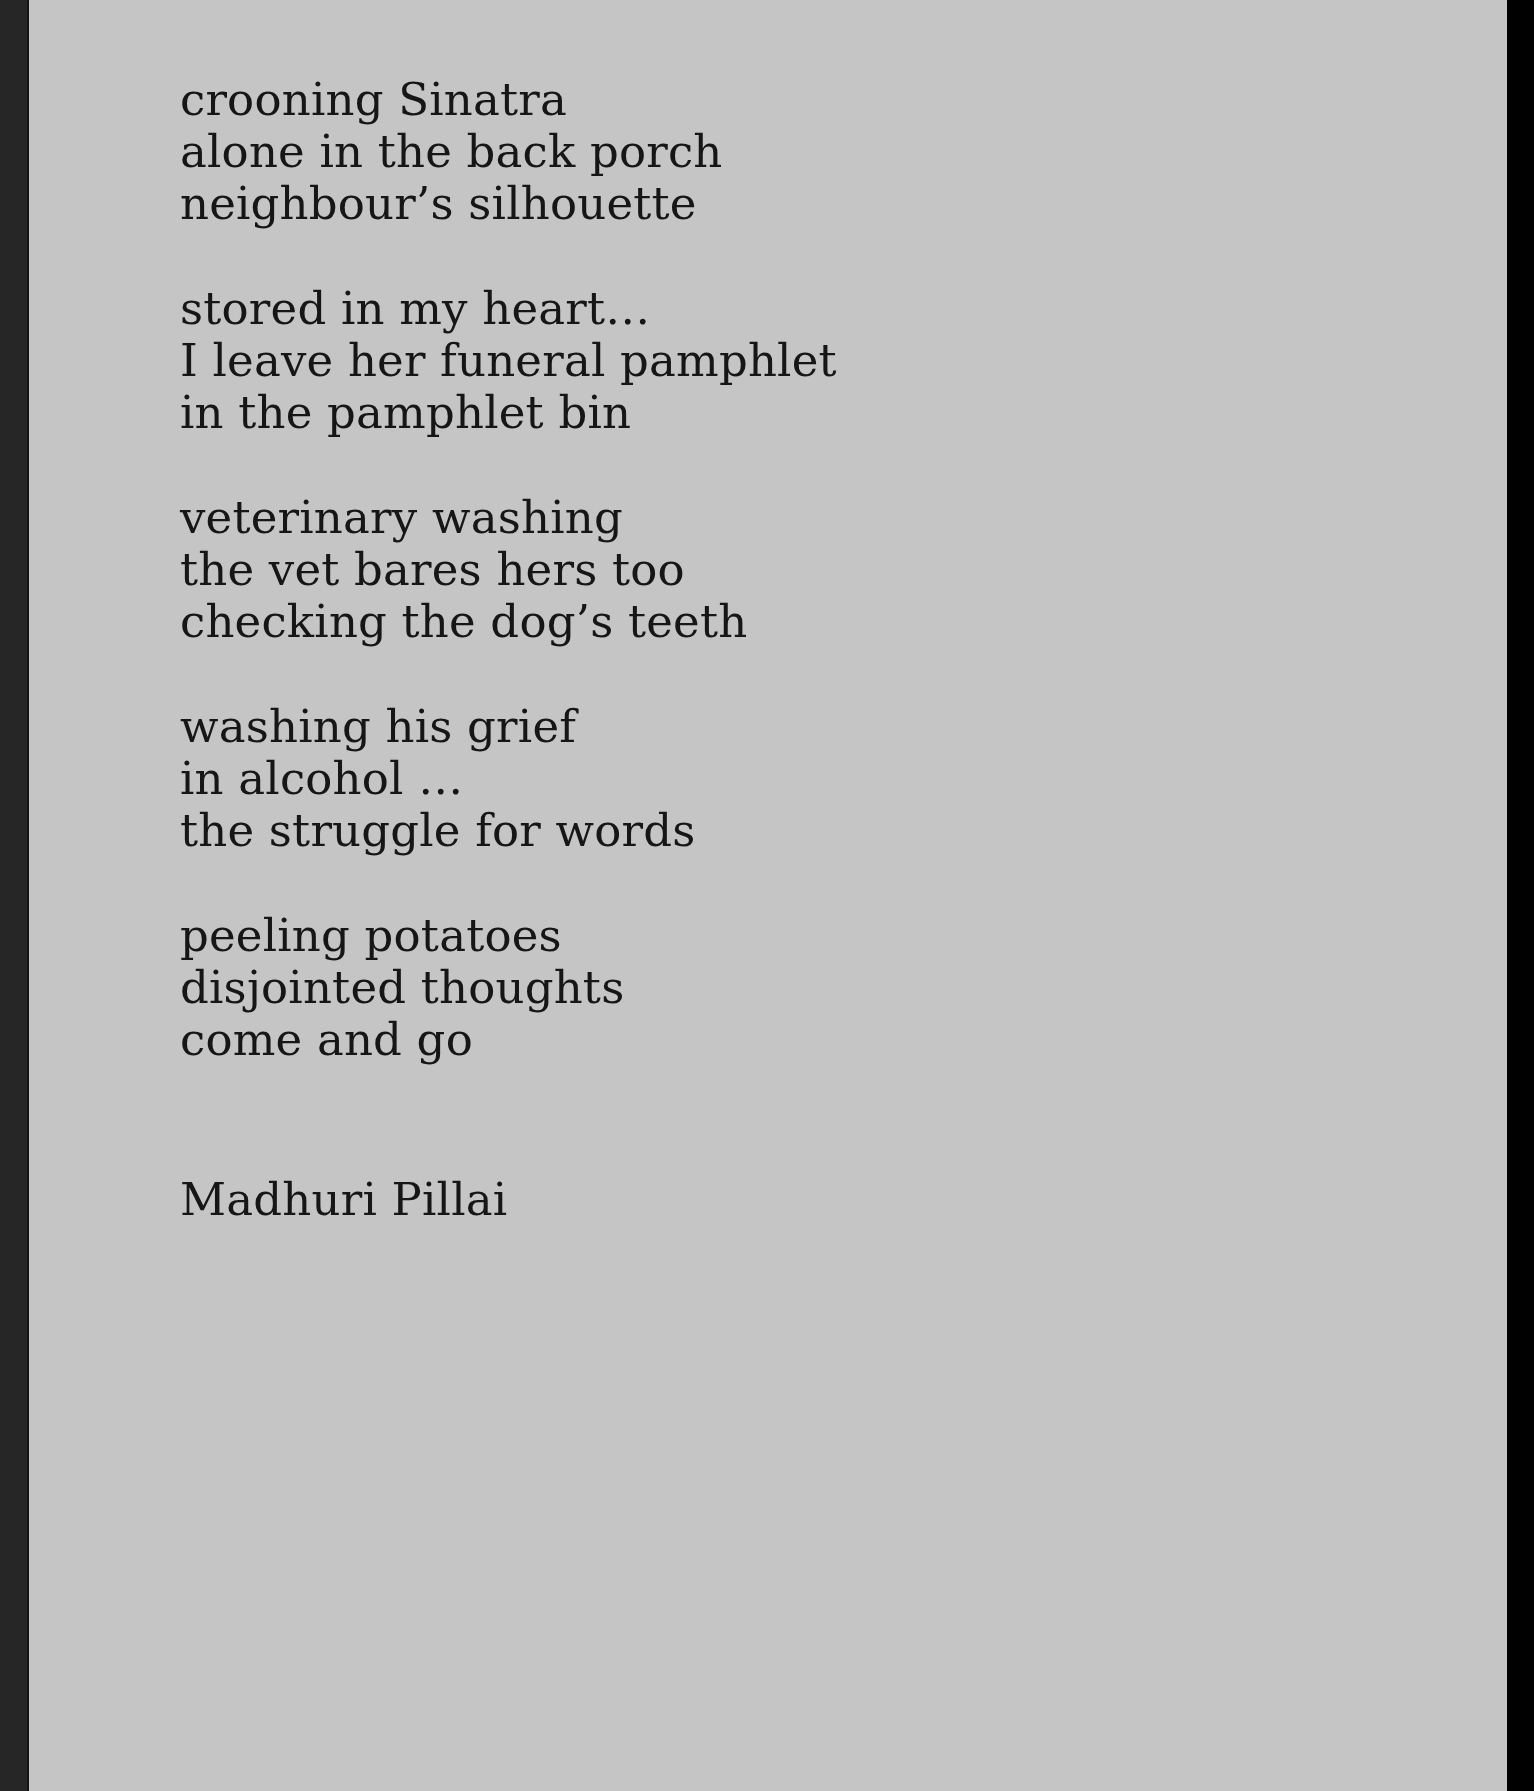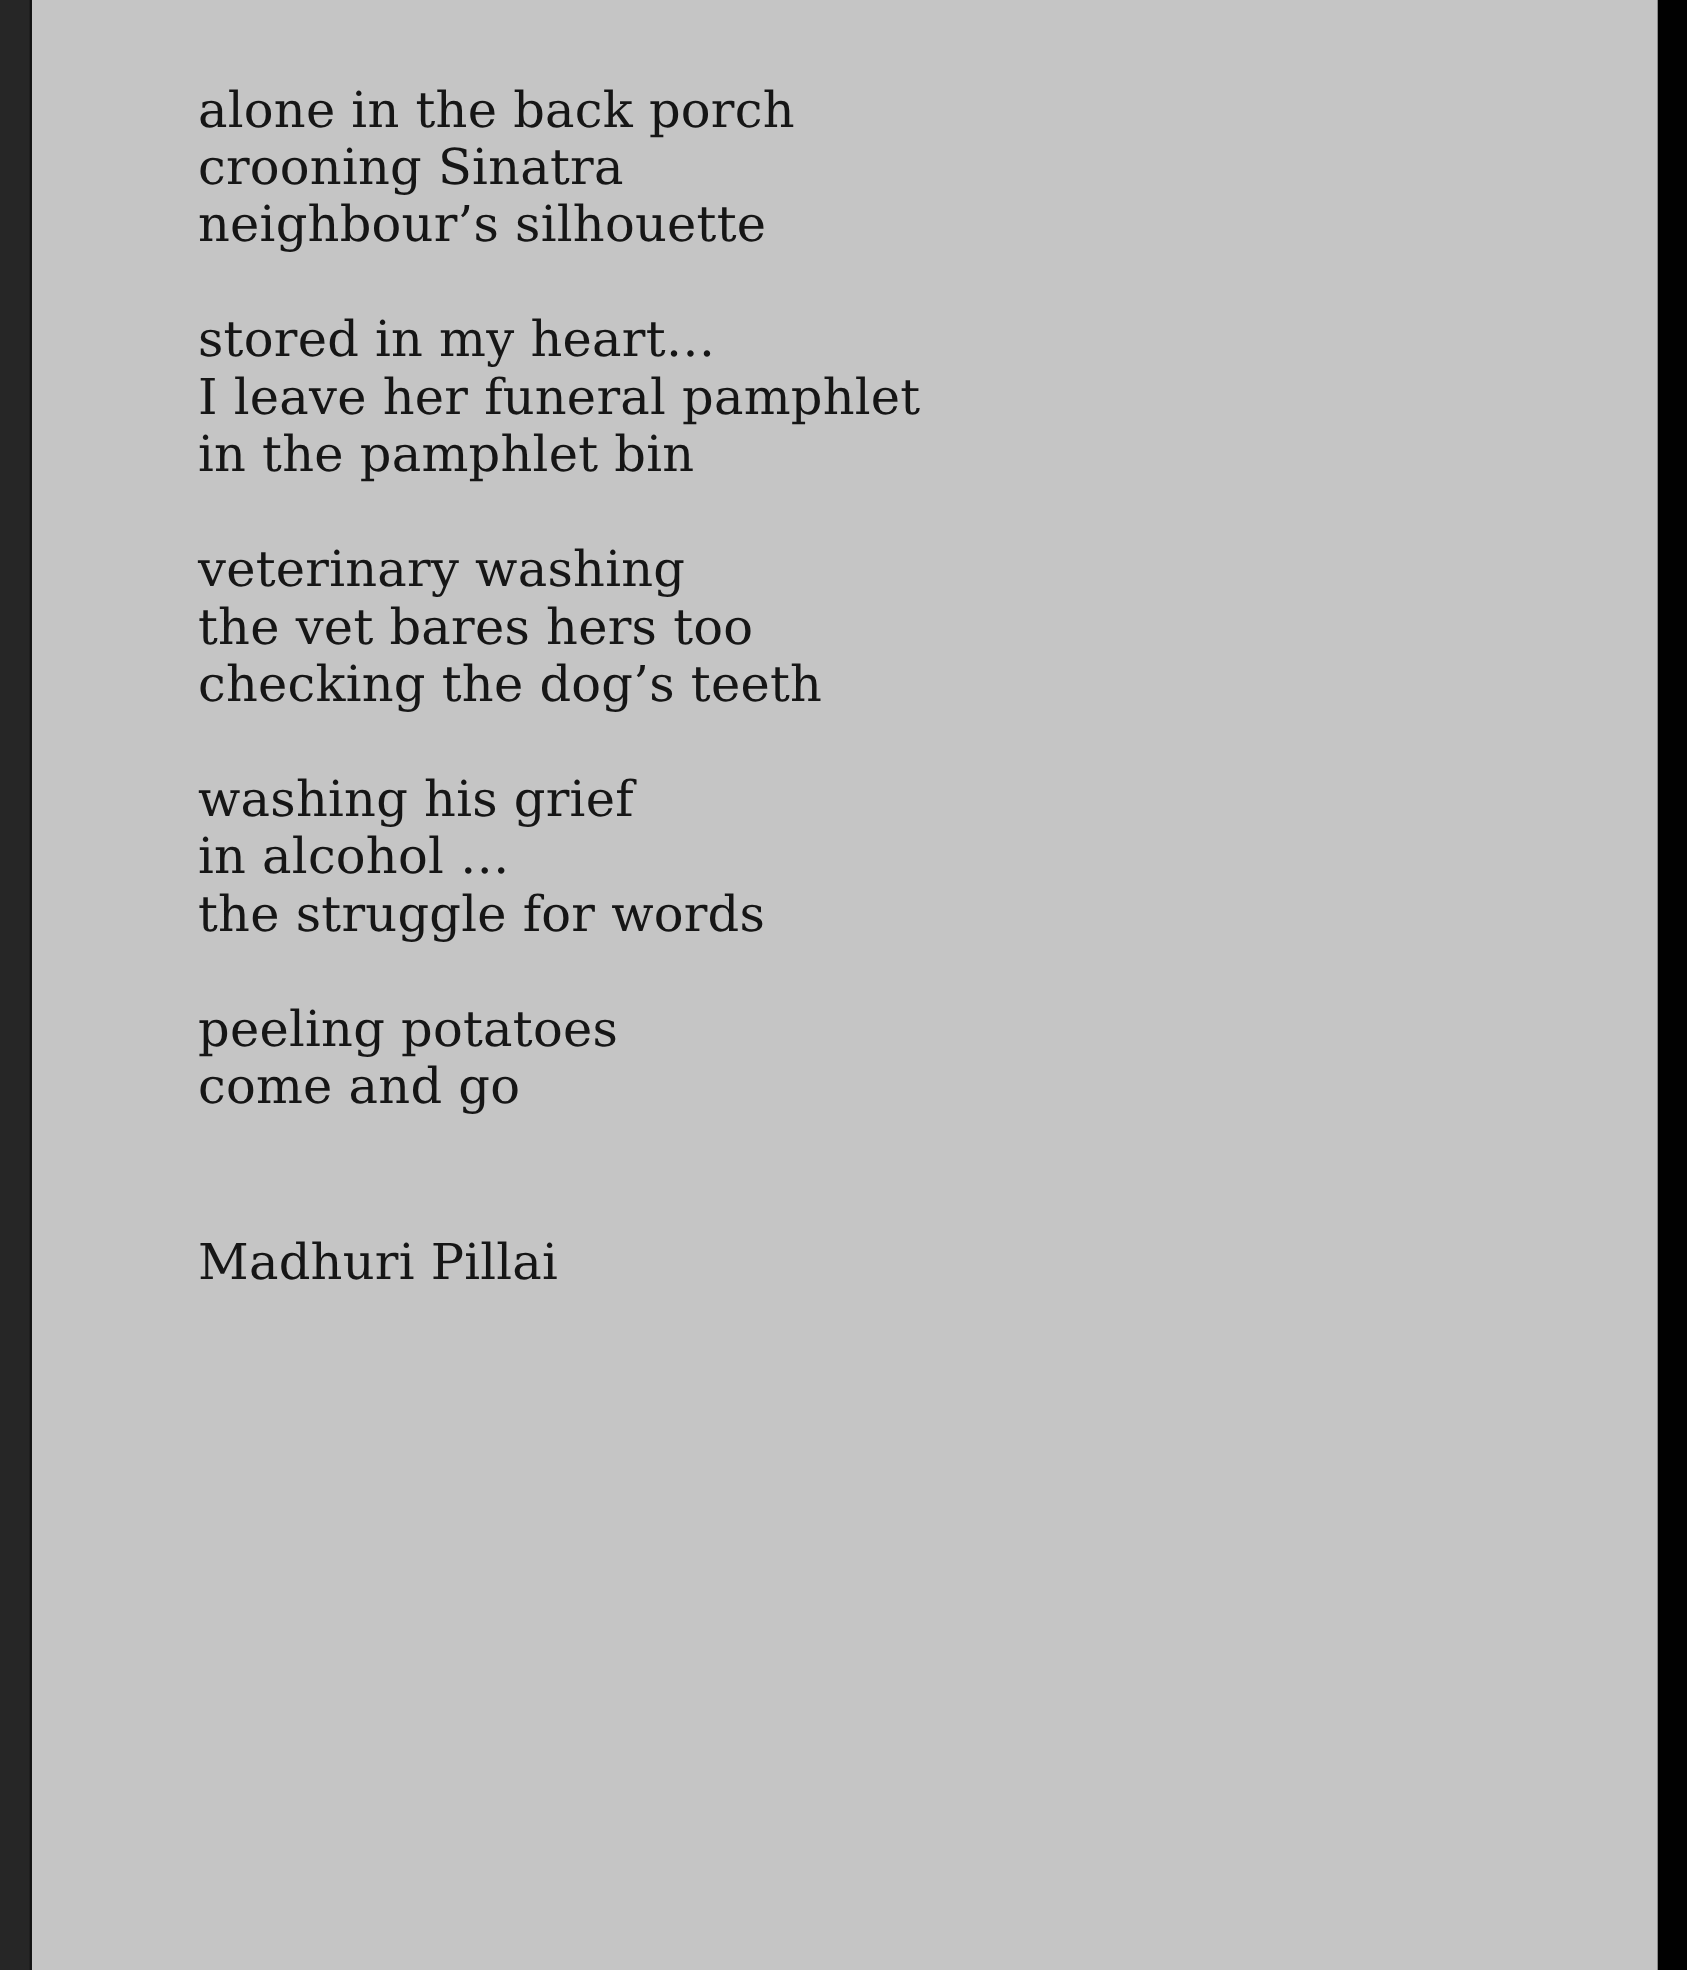--- a/index.html
+++ b/index.html
@@ -51,22 +51,22 @@
   }
 </style>
 </head>
 <body>
 
 <div class="strip-left"></div>
 
 <div class="content">
 
   <div class="stanza">
+    <p>crooning Sinatra</p>
     <p>alone in the back porch</p>
-    <p>crooning Sinatra</p>
     <p>neighbour’s silhouette</p>
   </div>
 
   <div class="stanza">
     <p>stored in my heart…</p>
     <p>I leave her funeral pamphlet</p>
     <p>in the pamphlet bin</p>
   </div>
 
   <div class="stanza">
@@ -76,20 +76,21 @@
   </div>
 
   <div class="stanza">
     <p>washing his grief</p>
     <p>in alcohol …</p>
     <p>the struggle for words</p>
   </div>
 
   <div class="stanza">
     <p>peeling potatoes</p>
+    <p>disjointed thoughts</p>
     <p>come and go</p>
   </div>
 
   <p class="author">Madhuri Pillai</p>
 
 </div>
 
 <div class="strip-right"></div>
 
 </body></html>

